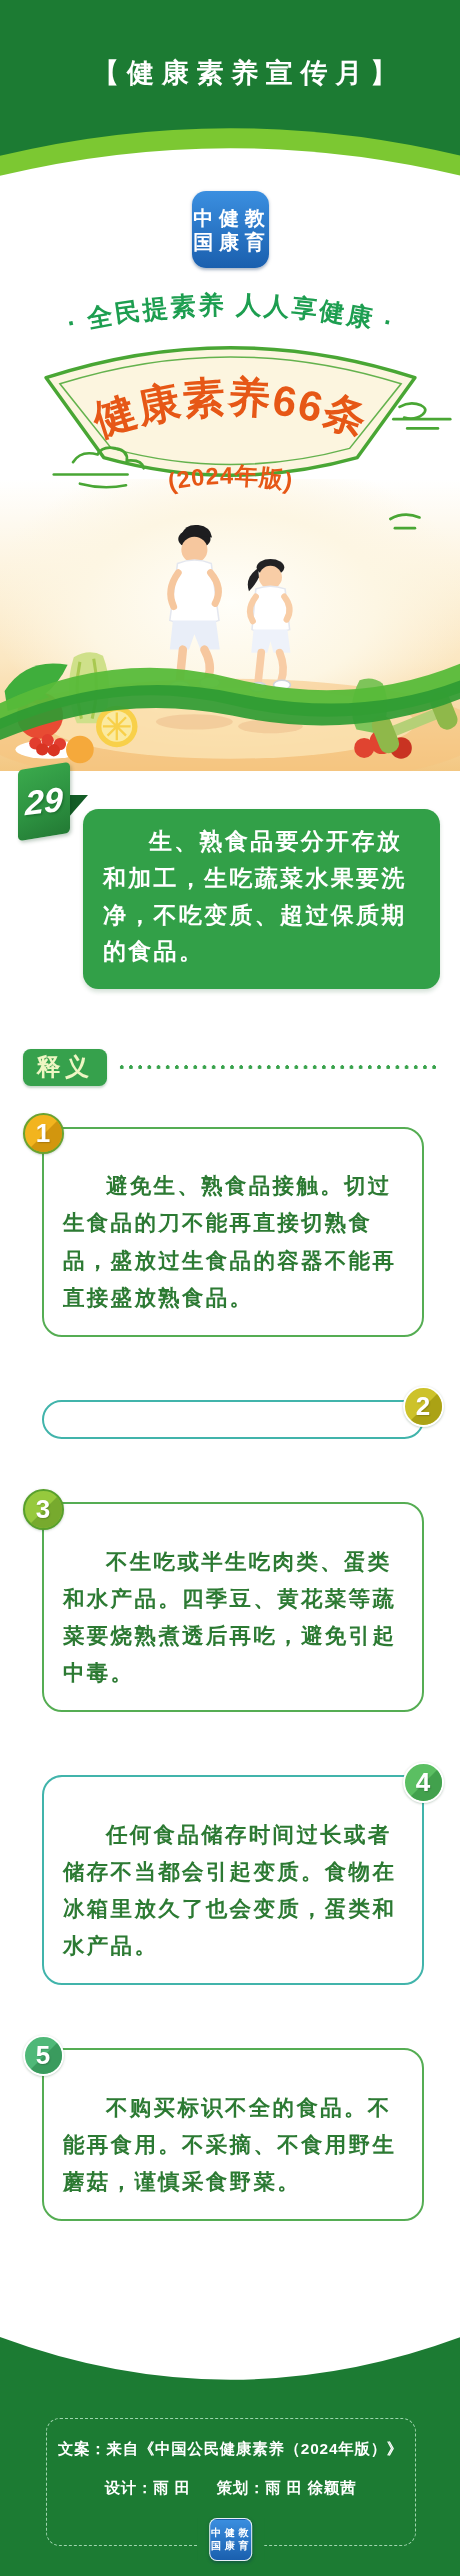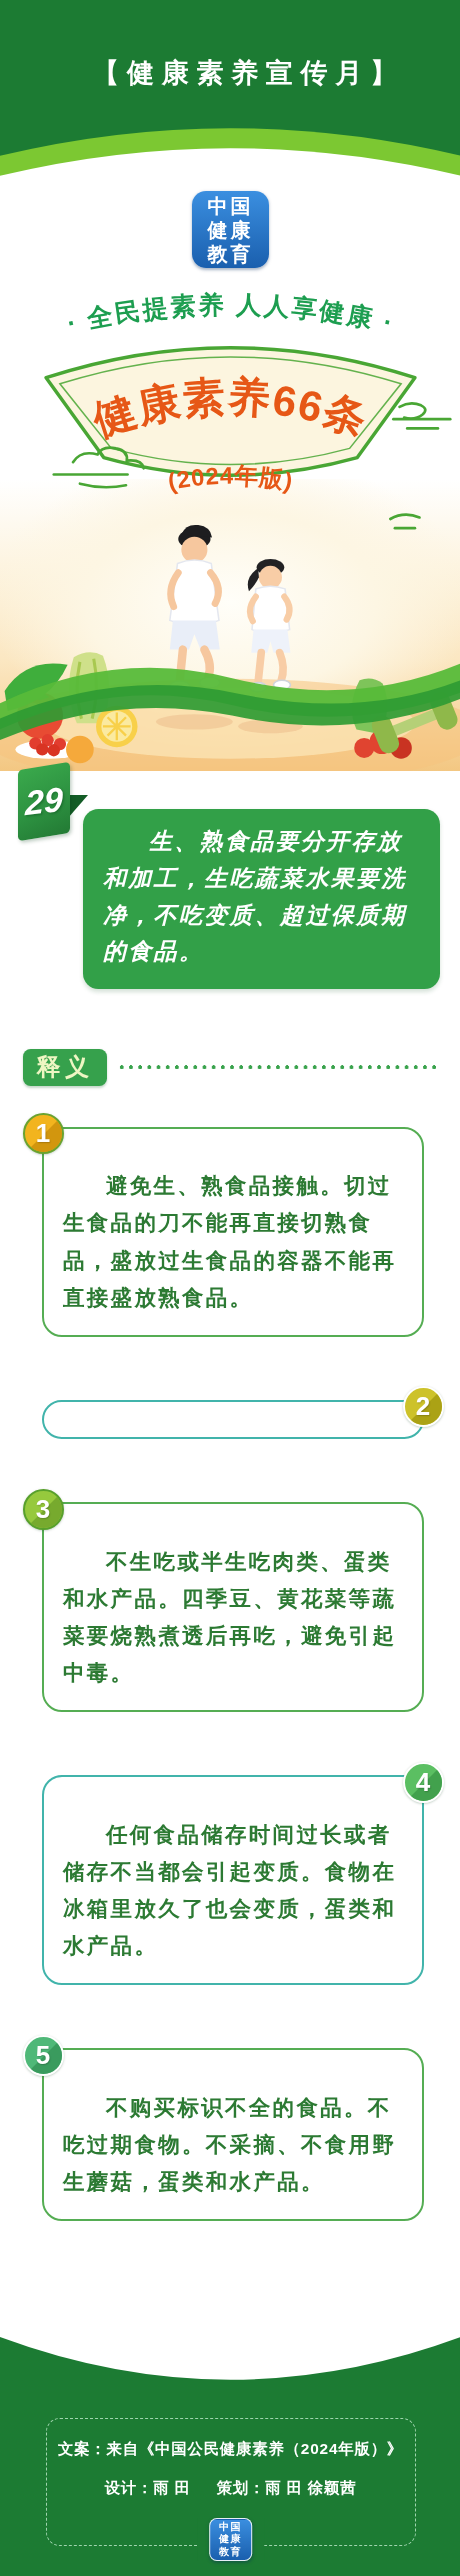--- a/index.html
+++ b/index.html
@@ -11,23 +11,23 @@
   body{background:#e9e9e9;font-family:"Liberation Sans","DejaVu Sans",sans-serif;}
   .poster{width:461px;height:2576px;margin:0 auto;background:#fff;position:relative;overflow:hidden;font-weight:700;}
 
   
   .header{position:relative;height:188px;background:var(--dark-green);}
   .campaign-title{color:#fff;font-size:27px;text-align:center;padding-top:55px;letter-spacing:7.7px;padding-left:36px;}
   .header-arc{position:absolute;left:0;bottom:0;width:461px;height:92px;display:block;}
 
   
   .hero{position:relative;height:618px;background:#fff;}
-  .logo{display:flex;flex-direction:column;align-items:center;justify-content:center;
+  .logo{display:flex;flex-direction:row;align-items:center;justify-content:center;
         background:linear-gradient(180deg,var(--logo-blue1),var(--logo-blue2));
-        border-radius:14px;box-shadow:0 1.5px 3.1px rgba(0,40,90,.35);}
+        border-radius:14px;box-shadow:0 1.5px 3.1px rgba(0,40,90,.35);text-align:center;}
   .logo span{color:#fff;letter-spacing:3.1px;}
   .hero .logo{width:77px;height:77px;margin:3.1px auto 0;}
   .hero .logo span{font-size:20px;line-height:24px;}
   .slogan-svg{display:block;margin:6.1px auto 0;}
   .fan-svg{display:block;margin:-12.3px auto 0;position:relative;z-index:2;}
   .illustration{position:relative;margin-top:-54px;height:292px;z-index:1;
      background:radial-gradient(ellipse 323px 200px at 50% 42%,#fffef9 0%,#fdf6e3 45%,rgba(253,246,227,0) 75%),
                 linear-gradient(180deg,#fff 0%,#fdf4e0 30%,#fbe7c2 62%,#f7d49c 86%,#f3c782 100%);}
   .scene-svg{position:absolute;left:0;top:0;}
   .ribbon-svg{position:absolute;left:0;bottom:0;z-index:3;}
@@ -35,21 +35,21 @@
   
   .statement{position:relative;height:238px;background:#fff;z-index:4;}
   .num-ribbon{position:absolute;left:18.4px;top:-43px;width:52px;height:71px;z-index:6;
       background:linear-gradient(160deg,#3aa94c 0%,#2c9040 60%,#237a34 100%);
       border-radius:4.6px;transform:skewY(-9deg);display:flex;align-items:center;justify-content:center;
       box-shadow:1.5px 2.3px 3.8px rgba(0,60,20,.25);}
   .num-ribbon span{color:#fff;font-size:34px;font-style:italic;transform:skewY(2deg);text-shadow:1.5px 1.5px 2.3px rgba(0,60,20,.35);}
   .num-fold{position:absolute;left:68px;top:-14px;width:0;height:0;z-index:5;
       border-left:20px solid #135c26;border-bottom:23px solid transparent;}
   .statement-card{margin:0 21.5px 0 83px;background:var(--card-green);border-radius:15.4px;
-      padding:14px 20px 18.4px;box-shadow:0 2.3px 4.6px rgba(20,90,40,.18);font-style:italic;}
+      padding:14px 20px 18.4px;box-shadow:0 2.3px 4.6px rgba(20,90,40,.18);}
   .statement-card p{color:#fff;font-size:23px;line-height:1.6;letter-spacing:2.3px;text-indent:2em;}
 
   
   .shiyi{position:relative;height:1290px;background:#fff;}
   .shiyi-head{display:flex;align-items:center;margin:0 23px;padding-top:1.5px;}
   .shiyi-label{width:84px;height:37px;background:#36a14c;border-radius:7.7px;
       display:flex;align-items:center;justify-content:center;color:#eef6c3;font-size:24px;letter-spacing:4.6px;
       box-shadow:0 1.5px 2.3px rgba(20,90,40,.25);}
   .dotline{flex:1;height:4.6px;margin-left:12.3px;
       background:radial-gradient(circle 2px at 2.7px 2.3px,#3aa34d 97%,rgba(0,0,0,0) 100%);
@@ -259,21 +259,21 @@
         <b>4</b>
       </div>
       <p>任何食品储存时间过长或者储存不当都会引起变质。食物在冰箱里放久了也会变质，蛋类和水产品。</p>
     </div>
 
     <div class="item-card" style="border-color: rgb(85, 173, 83);">
       <div class="badge left" style="background: rgb(79, 184, 120); border-color: rgb(255, 255, 255);">
         <span class="wedge" style="background: rgb(53, 148, 88);"></span>
         <b>5</b>
       </div>
-      <p>不购买标识不全的食品。不吃过期食物。不采摘、不食用野生蘑菇，蛋类和水产品。</p>
+      <p>不购买标识不全的食品。不能再食用。不采摘、不食用野生蘑菇，谨慎采食野菜。</p>
     </div>
   </div>
 
   <div class="footer">
     <svg class="footer-arc" viewBox="0 0 600 80" preserveAspectRatio="none">
       <rect width="600" height="80" fill="#1c7b33"></rect>
       <path d="M0,0 Q300,112 600,0 Z" fill="#ffffff"></path>
     </svg>
     <div class="credits-box">
       <p>文案：来自《中国公民健康素养（2024年版）》</p>

